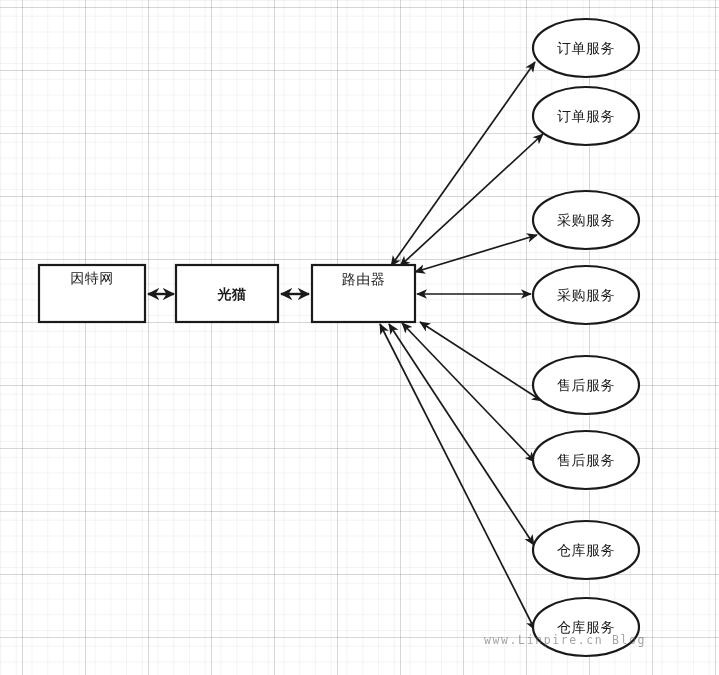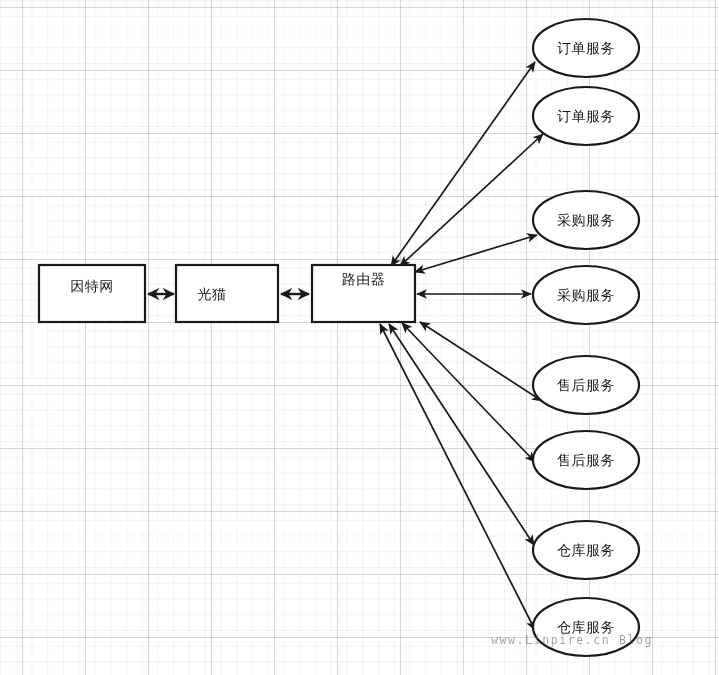--- a/index.html
+++ b/index.html
@@ -47,21 +47,20 @@
   }
   .watermark {
     position: absolute;
     color: rgba(90, 90, 90, 0.55);
     font-size: 11.5px;
     letter-spacing: 1.6px;
     white-space: nowrap;
     font-family: "DejaVu Sans Mono", "Liberation Mono", monospace;
     pointer-events: none;
     transform: translate(-50%, -50%);
-    margin-left: 7px;
   }
 </style>
 </head>
 <body>
 
 <div id="canvas">
 
   <svg id="vector-layer" viewBox="0 0 719 675" xmlns="http://www.w3.org/2000/svg">
     <defs>
       <marker id="arrow-end" viewBox="0 0 10 10" refX="9.2" refY="5" markerWidth="6.4" markerHeight="6.4" orient="auto-start-reverse" markerUnits="strokeWidth">
@@ -99,22 +98,22 @@
         <ellipse cx="586" cy="220" rx="53" ry="29" fill="#ffffff" stroke="#1a1a1a" stroke-width="2.2"></ellipse>
         <ellipse cx="586" cy="295" rx="53" ry="29" fill="#ffffff" stroke="#1a1a1a" stroke-width="2.2"></ellipse>
         <ellipse cx="586" cy="385" rx="53" ry="29" fill="#ffffff" stroke="#1a1a1a" stroke-width="2.2"></ellipse>
         <ellipse cx="586" cy="460" rx="53" ry="29" fill="#ffffff" stroke="#1a1a1a" stroke-width="2.2"></ellipse>
         <ellipse cx="586" cy="550" rx="53" ry="29" fill="#ffffff" stroke="#1a1a1a" stroke-width="2.2"></ellipse>
         <ellipse cx="586" cy="627" rx="53" ry="29" fill="#ffffff" stroke="#1a1a1a" stroke-width="2.2"></ellipse>
       </g>
   </svg>
 
   <div id="labels-layer">
-      <div class="node-label" style="left: 92px; top: 286px;">因特网</div>
-      <div class="node-label" style="left: 212px; top: 293.5px;">光猫</div>
+      <div class="node-label" style="left: 92px; top: 278px;">因特网</div>
+      <div class="node-label" style="left: 232px; top: 293.5px; font-weight: bold;">光猫</div>
       <div class="node-label" style="left: 363.5px; top: 279px;">路由器</div>
       <div class="node-label" style="left: 586px; top: 48px;">订单服务</div>
       <div class="node-label" style="left: 586px; top: 116px;">订单服务</div>
       <div class="node-label" style="left: 586px; top: 220px;">采购服务</div>
       <div class="node-label" style="left: 586px; top: 295px;">采购服务</div>
       <div class="node-label" style="left: 586px; top: 385px;">售后服务</div>
       <div class="node-label" style="left: 586px; top: 460px;">售后服务</div>
       <div class="node-label" style="left: 586px; top: 550px;">仓库服务</div>
       <div class="node-label" style="left: 586px; top: 627px;">仓库服务</div>
     </div>

